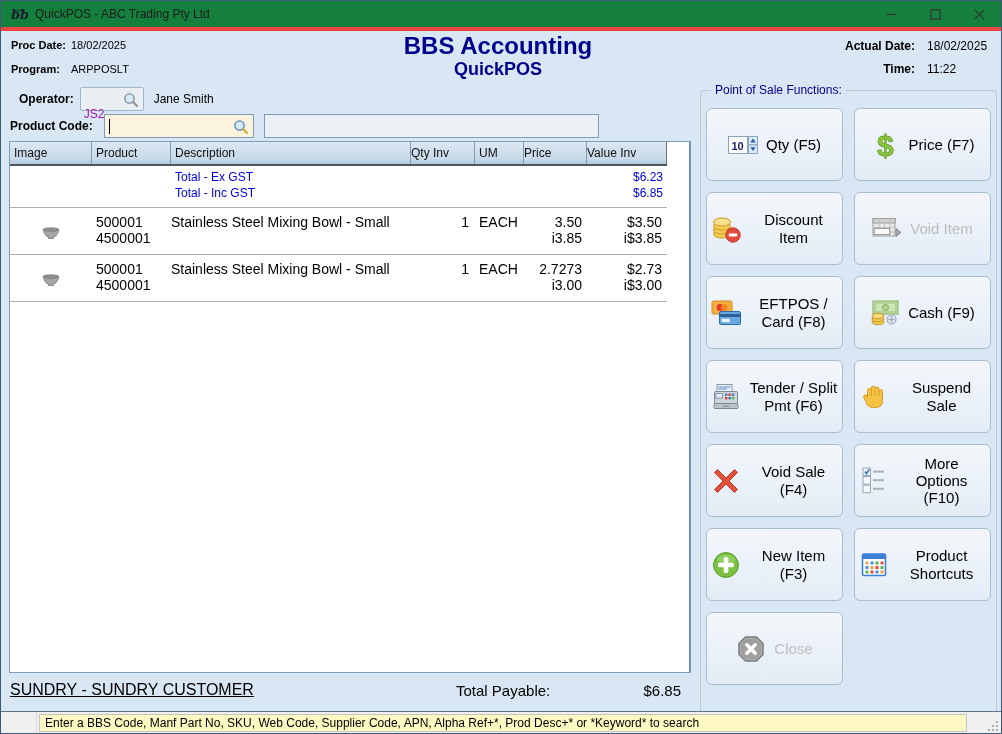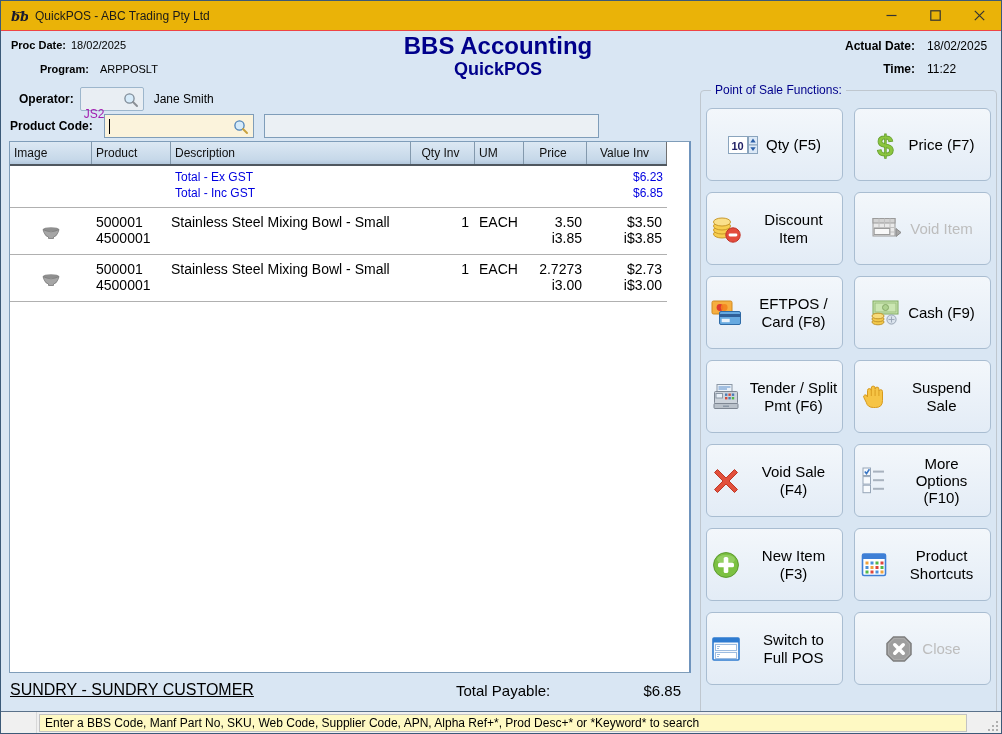--- a/index.html
+++ b/index.html
@@ -1,33 +1,33 @@
 <!DOCTYPE html>
 <html><head>
 <meta charset="utf-8">
 <style>
   * { margin:0; padding:0; box-sizing:border-box; }
   body { font-family:"Liberation Sans", sans-serif; background:#cfcfcf; }
   .window{ position:relative; width:1002px; height:734px; background:#D9E6F3;
            border:1px solid #3C5A78; overflow:hidden; }
 
   
-  .titlebar{ position:absolute; left:0; top:0; width:1000px; height:30px; background:#eab308;
-             display:flex; align-items:center; border-bottom:1px solid #ef4444; }
+  .titlebar{ position:absolute; left:0; top:0; width:1000px; height:30px; background:#15803d;
+             display:flex; align-items:center; border-bottom:4px solid #ef4444; }
   .app-icon{ margin-left:9px; width:18px; height:18px; flex:none; }
   .title-text{ margin-left:7px; font-size:12px; color:#1A1A1A; }
   .win-controls{ margin-left:auto; display:flex; height:100%; }
   .winbtn{ width:44px; height:100%; display:flex; align-items:center; justify-content:center; cursor:default; }
 
   
   .main{ position:absolute; left:0; top:30px; width:1000px; height:680px; background:#D9E6F3; }
   .lblrow{ position:absolute; display:flex; font-size:11px; color:#000; }
   .lblrow .b{ font-weight:bold; }
   .proc-row{ left:10px; top:8px; } .proc-row .b{ width:60px; }
-  .prog-row{ left:10px; top:32px;margin-left:29px; } .prog-row .b{ width:60px; }
+  .prog-row{ left:10px; top:32px; } .prog-row .b{ width:60px; }
   .app-title-wrap{ position:absolute; left:197px; top:2px; width:600px; text-align:center; color:#00008B; }
   .app-title{ font-size:24px; font-weight:bold; line-height:26px; }
   .app-subtitle{ font-size:18px; font-weight:bold; line-height:20px; }
   .hdr-right{ position:absolute; right:6px; top:8px; display:grid;
               grid-template-columns:auto 68px; column-gap:12px; row-gap:9px; font-size:12px; }
   .hdr-right .b{ font-weight:bold; text-align:right; }
 
   .operator-row{ position:absolute; left:18px; top:56px; display:flex; align-items:center; font-size:12px; }
   .operator-row .b{ font-weight:bold; margin-right:6px; }
   .op-input{ position:relative; width:64px; height:24px; background:#E9EEF3; border:1px solid #9DB6CC;
@@ -46,21 +46,21 @@
   .pc-desc{ margin-left:10px; width:335px; height:24px; background:#EBF0F4; border:1px solid #7F9DB9; }
 
   
   .sale-panel{ position:absolute; left:8px; top:110px; width:682px; height:532px; background:#FFFFFF;
                border:1px solid #7F9DB9; border-right:2px solid #6F94BD; overflow:hidden; }
   .tgrid{ display:grid; grid-template-columns:82px 79px 240px 64px 49px 63px 80px; width:657px; }
   .thead{ background:linear-gradient(180deg,#DCE8F3 0%,#C6D8E9 80%,#B3C8DD 100%);
           border-bottom:2px solid #4F575F; height:24px; }
   .thead .th{ font-size:12px; color:#101010; line-height:22px; padding-left:4px;
               border-right:1px solid #8399AD; overflow:hidden; white-space:nowrap; }
-  .thead .th.r{ text-align:center; padding-right:4px; padding-left:0; }
+  .thead .th.r{ text-align:left; padding-right:4px; padding-left:0; }
   .thead .th:last-child{ border-right:1px solid #707070; }
   .totals-block{ width:657px; border-bottom:1px solid #B0B0B0; padding:3px 0 6px 0; }
   .totals-line{ display:grid; grid-template-columns:161px 416px 80px; height:16px; }
   .totals-line .tl{ grid-column:2; font-size:12px; color:#0000E0; padding-left:4px; line-height:16px;}
   .totals-line .tv{ grid-column:3; font-size:12px; color:#0000E0; text-align:right; padding-right:4px; line-height:16px;}
   .item-row{ width:657px; border-bottom:1px solid #B0B0B0; height:47px; padding-top:6px; font-size:14px; }
   .item-row .cell{ line-height:16px; overflow:hidden; }
   .cell.img{ display:flex; justify-content:center; align-items:flex-start; padding-top:12px; }
   .cell.prod{ padding-left:4px; }
   .cell.qty{ text-align:right; padding-right:6px; }
@@ -421,35 +421,20 @@
                 <rect x="20.5" y="15" width="3" height="3" fill="#53B848"></rect>
             <rect x="5.5" y="19.5" width="3" height="3" fill="#53B848"></rect>
                 <rect x="10.5" y="19.5" width="3" height="3" fill="#E0453A"></rect>
                 <rect x="15.5" y="19.5" width="3" height="3" fill="#4A90D9"></rect>
                 <rect x="20.5" y="19.5" width="3" height="3" fill="#F0A23C"></rect>
           </svg>
             </span>
           <span class="lbl">Product Shortcuts</span>
         </div>
 
-        <div class="pos-btn">
-          <span class="ic">
-              <svg width="30" height="26" viewBox="0 0 30 26">
-            <rect x="2" y="2" width="26" height="22" rx="1" fill="#F4F8FC" stroke="#2E7BD0" stroke-width="1.6"></rect>
-            <rect x="2" y="2" width="26" height="4.5" fill="#2E7BD0"></rect>
-            <rect x="4.5" y="8.5" width="21" height="6" fill="#FFF" stroke="#9DBCE0"></rect>
-            <line x1="6" y1="10.5" x2="9" y2="10.5" stroke="#9DBCE0"></line>
-                <line x1="6" y1="12.5" x2="8" y2="12.5" stroke="#9DBCE0"></line>
-            <rect x="4.5" y="16.5" width="21" height="6" fill="#FFF" stroke="#9DBCE0"></rect>
-            <line x1="6" y1="18.5" x2="9" y2="18.5" stroke="#9DBCE0"></line>
-                <line x1="6" y1="20.5" x2="8" y2="20.5" stroke="#9DBCE0"></line>
-          </svg>
-            </span>
-          <span class="lbl">Switch to Full POS</span>
-        </div>
 
         <div class="pos-btn disabled">
           <span class="ic">
               <svg width="28" height="28" viewBox="0 0 28 28">
             <polygon points="8.5,2 19.5,2 26,8.5 26,19.5 19.5,26 8.5,26 2,19.5 2,8.5" fill="#ABABAB" stroke="#7E7E7E" stroke-width="1.5"></polygon>
             <polygon points="9.3,4 18.7,4 24,9.3 24,18.7 18.7,24 9.3,24 4,18.7 4,9.3" fill="#9E9E9E"></polygon>
             <path d="M9.8 9.8 L18.2 18.2 M18.2 9.8 L9.8 18.2" stroke="#FFF" stroke-width="3.6" stroke-linecap="round"></path>
           </svg>
             </span>
           <span class="lbl">Close</span>

